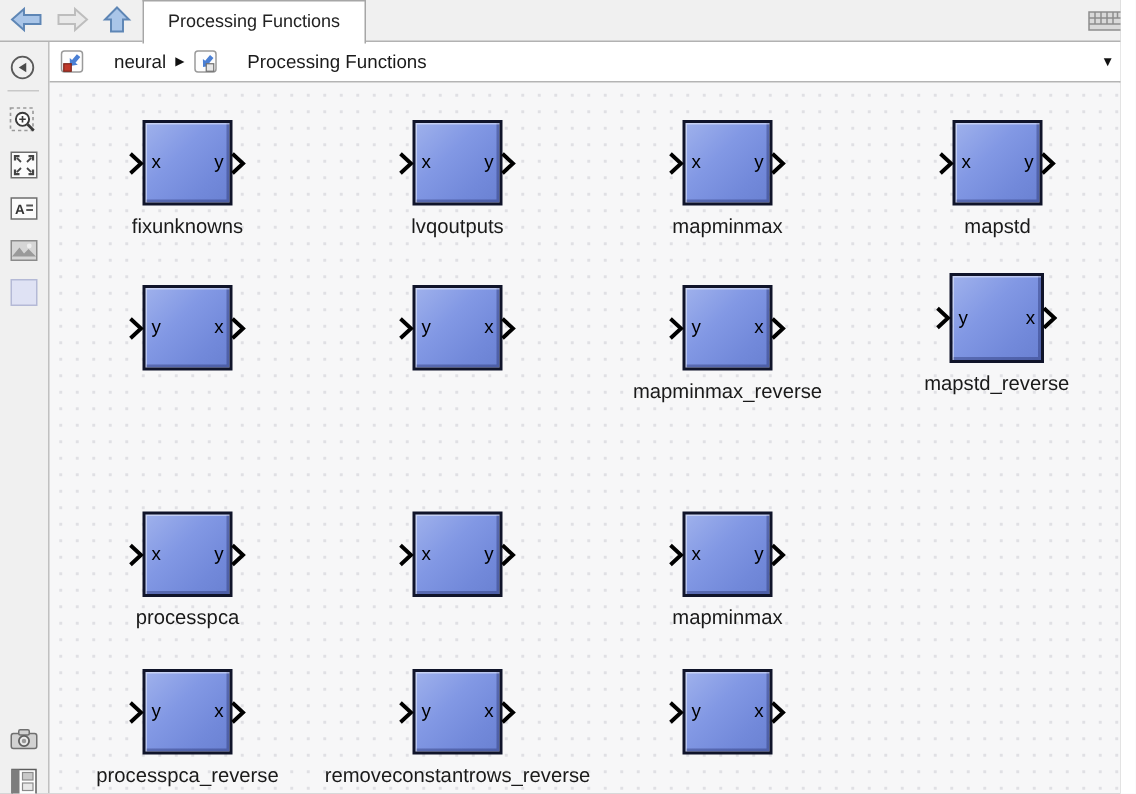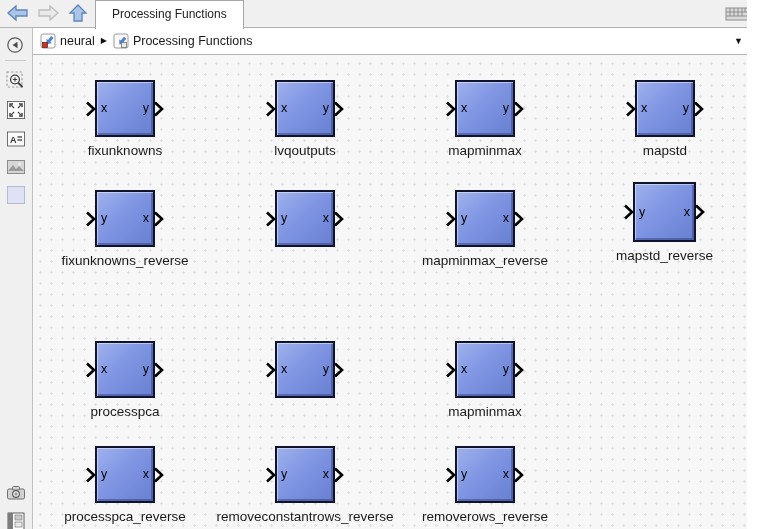--- a/index.html
+++ b/index.html
@@ -22,21 +22,21 @@
     padding:0 16px; font-size:12px; color:#222; line-height:26px; white-space:nowrap;
   }
   #keyboard-btn{position:absolute; right:8px; top:6px; width:24px; height:16px; background:transparent; border:none; padding:0; cursor:pointer;}
 
   
   #breadcrumb{
     position:absolute; left:32px; top:27px; width:725px; height:28px;
     background:#ffffff; border-bottom:1px solid #b4b4b4; z-index:2;
     display:flex; align-items:center; padding:0; box-sizing:border-box;
   }
-  .crumb{display:flex; align-items:center; gap:4px; padding:0 4px; cursor:pointer; background:transparent; border:none; font-size:12.5px; color:#1a1a1a;}
+  .crumb{display:flex; align-items:center; gap:20px; padding:0 4px; cursor:pointer; background:transparent; border:none; font-size:12.5px; color:#1a1a1a;}
   .crumb:first-child{margin-left:4px;}
   .crumb-sep{font-size:8px; color:#111; padding:0 2px;}
   #breadcrumb-dropdown{position:absolute; right:8px; top:0; height:28px; display:flex; align-items:center; font-size:9px; color:#111; background:transparent; border:none; cursor:pointer;}
 
   
   #toolstrip{
     position:absolute; left:0; top:27px; width:32px; height:502px;
     background:#f0f0f0; border-right:1px solid #c0c0c0; z-index:2;
   }
   .stripbtn{position:absolute; left:6px; width:20px; height:20px; background:transparent; border:none; padding:0; cursor:pointer;}
@@ -275,21 +275,20 @@
     <svg class="chev chev-in" width="10" height="16" viewBox="0 0 10 16">
       <path d="M1 1.5 L8 8 L1 14.5" fill="none" stroke="#000" stroke-width="2.6"></path>
     </svg>
     <div class="block-body" style="width: 60px; height: 57px;">
       <span class="port">y</span>
       <span class="port">x</span>
     </div>
     <svg class="chev chev-out" width="10" height="16" viewBox="0 0 10 16">
       <path d="M1 1.5 L8 8 L1 14.5" fill="none" stroke="#000" stroke-width="2.6"></path>
     </svg>
-    <div class="block-label">fixunknowns_reverse</div>
   </div>
       <div class="block-wrap" style="left: 243px; top: 135px; width: 60px; height: 57px;">
     <svg class="chev chev-in" width="10" height="16" viewBox="0 0 10 16">
       <path d="M1 1.5 L8 8 L1 14.5" fill="none" stroke="#000" stroke-width="2.6"></path>
     </svg>
     <div class="block-body" style="width: 60px; height: 57px;">
       <span class="port">y</span>
       <span class="port">x</span>
     </div>
     <svg class="chev chev-out" width="10" height="16" viewBox="0 0 10 16">
@@ -390,17 +389,16 @@
     <svg class="chev chev-in" width="10" height="16" viewBox="0 0 10 16">
       <path d="M1 1.5 L8 8 L1 14.5" fill="none" stroke="#000" stroke-width="2.6"></path>
     </svg>
     <div class="block-body" style="width: 60px; height: 57px;">
       <span class="port">y</span>
       <span class="port">x</span>
     </div>
     <svg class="chev chev-out" width="10" height="16" viewBox="0 0 10 16">
       <path d="M1 1.5 L8 8 L1 14.5" fill="none" stroke="#000" stroke-width="2.6"></path>
     </svg>
-    <div class="block-label">removerows_reverse</div>
   </div>
     </div>
 
 </div>
 
 </body></html>

